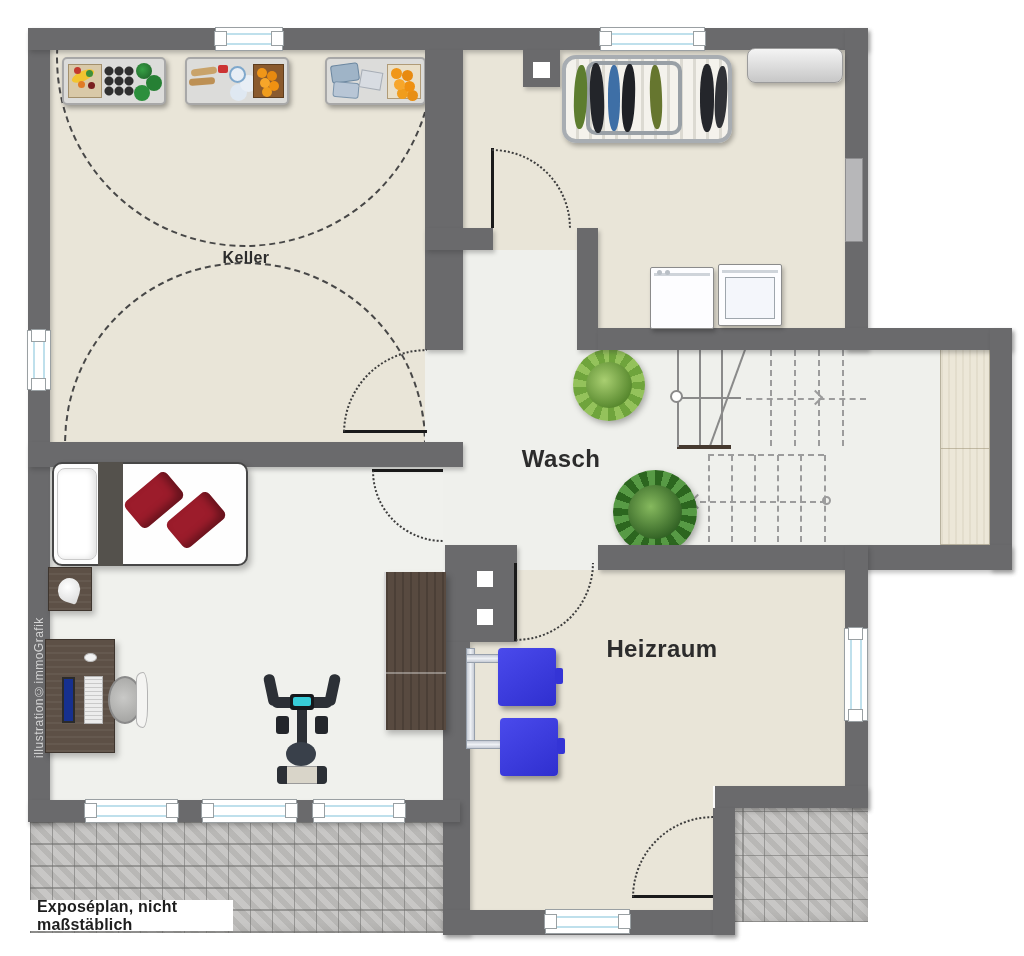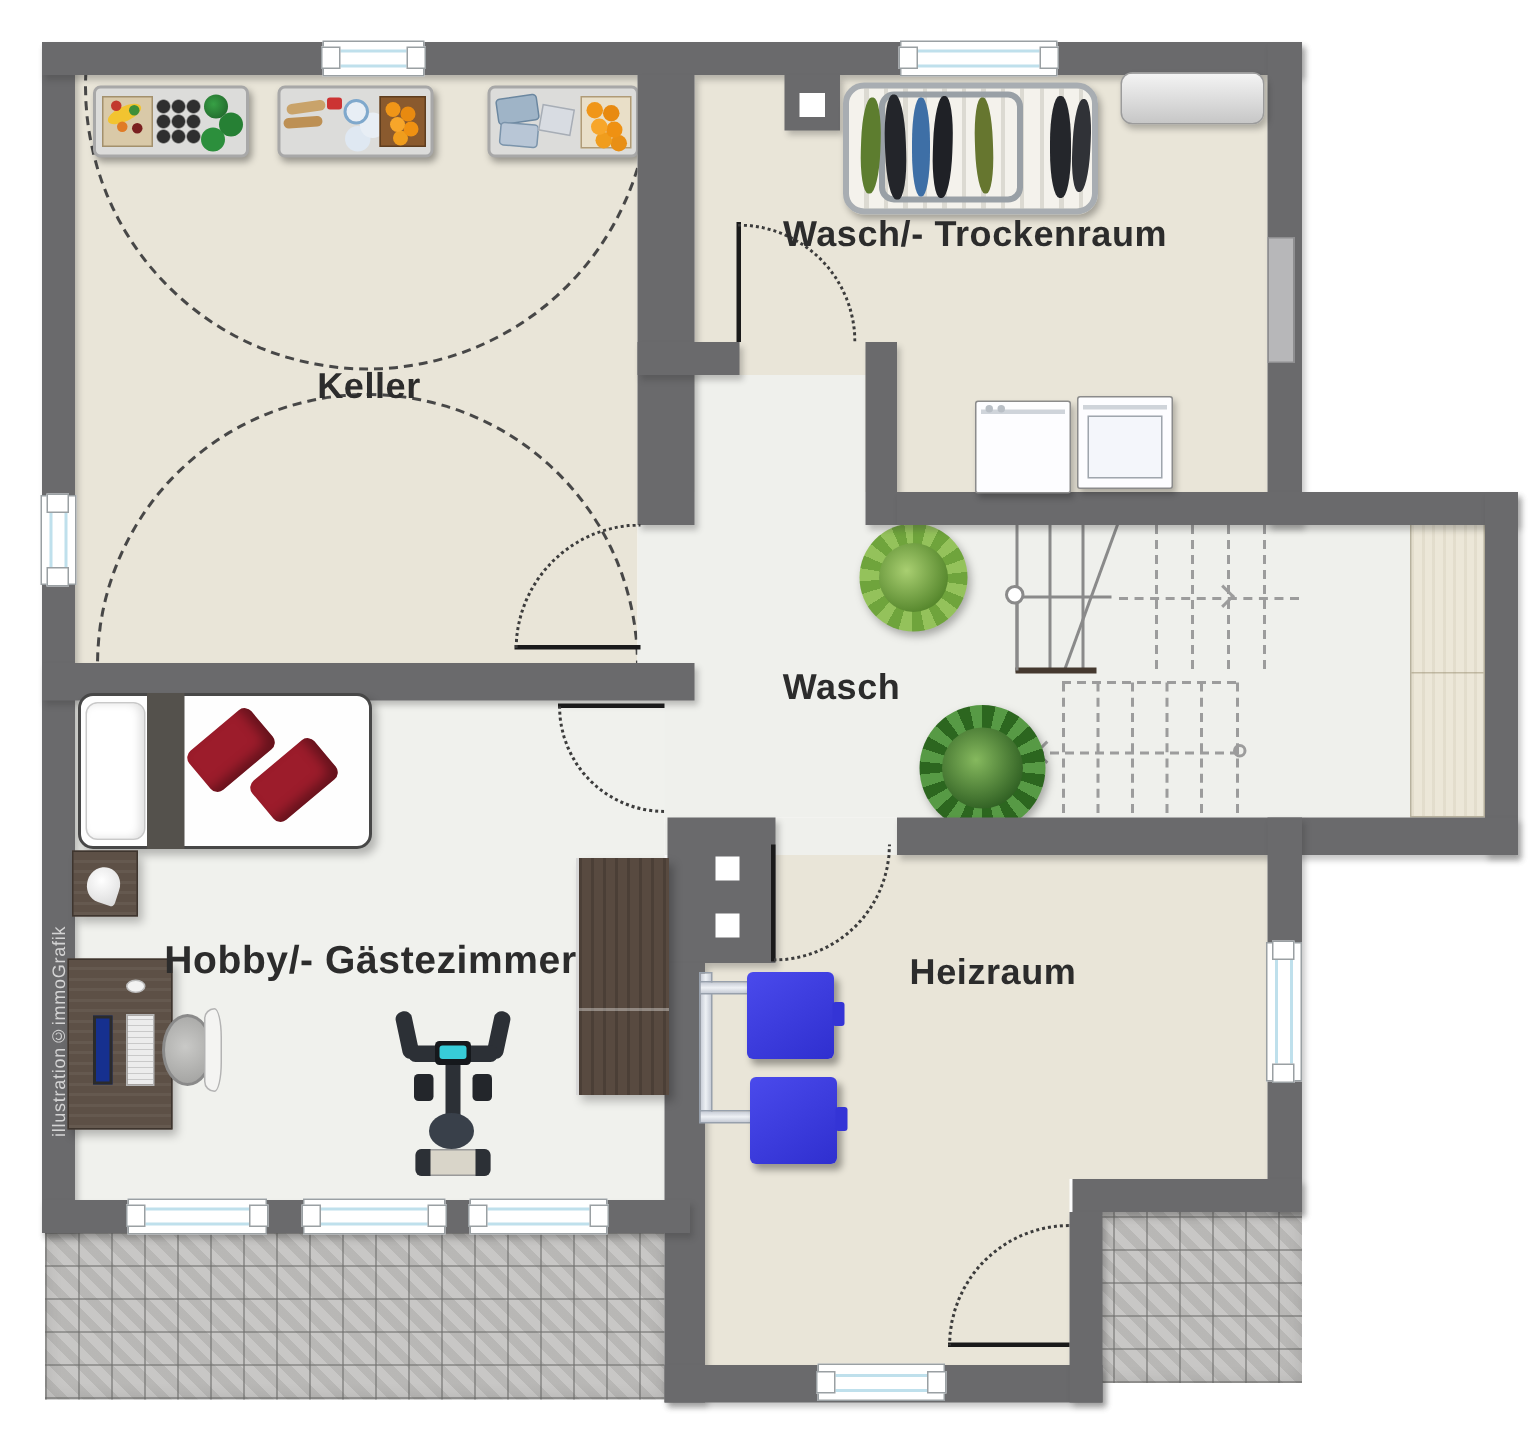--- a/index.html
+++ b/index.html
@@ -331,21 +331,20 @@
   <div class="bike-part" style="left:297px;top:710px;width:10px;height:36px;background:#2c3036"></div>
   <div class="bike-part" style="left:286px;top:742px;width:30px;height:24px;background:#39404a;border-radius:50%"></div>
   <div class="bike-part" style="left:277px;top:766px;width:50px;height:18px;background:#d9d5c9;border:1px solid #9a9a9a;border-radius:4px;box-sizing:border-box"></div>
   <div class="bike-part" style="left:277px;top:766px;width:10px;height:18px;background:#2c3036;border-radius:4px 0 0 4px"></div>
   <div class="bike-part" style="left:317px;top:766px;width:10px;height:18px;background:#2c3036;border-radius:0 4px 4px 0"></div>
 
   <div class="fu woodv shadowed" style="left:384px;top:572px;width:62px;height:158px;border-left:2px solid #d8d8d8">
     <span style="position:absolute;left:0;right:0;top:100px;height:2px;background:rgba(255,255,255,.35)"></span>
   </div>
 
-  <div class="rlabel" style="left:246px;top:258px;font-size:24px">Keller</div>
-  <div class="rlabel" style="left:650px;top:157px;font-size:24px">Wasch/- Trockenraum</div>
+  <div class="rlabel" style="left:246px;top:258px;font-size:16px">Keller</div>
   <div class="rlabel" style="left:561px;top:459px;font-size:24px">Wasch</div>
-  <div class="rlabel" style="left:247px;top:640px;font-size:26px">Hobby/- Gästezimmer</div>
   <div class="rlabel" style="left:662px;top:649px;font-size:24px">Heizraum</div>
 
+  <div class="footerbox">Exposéplan, nicht maßstäblich</div>
   <div class="watermark">illustration©immoGrafik</div>
 
 </div>
 
 </body></html>

